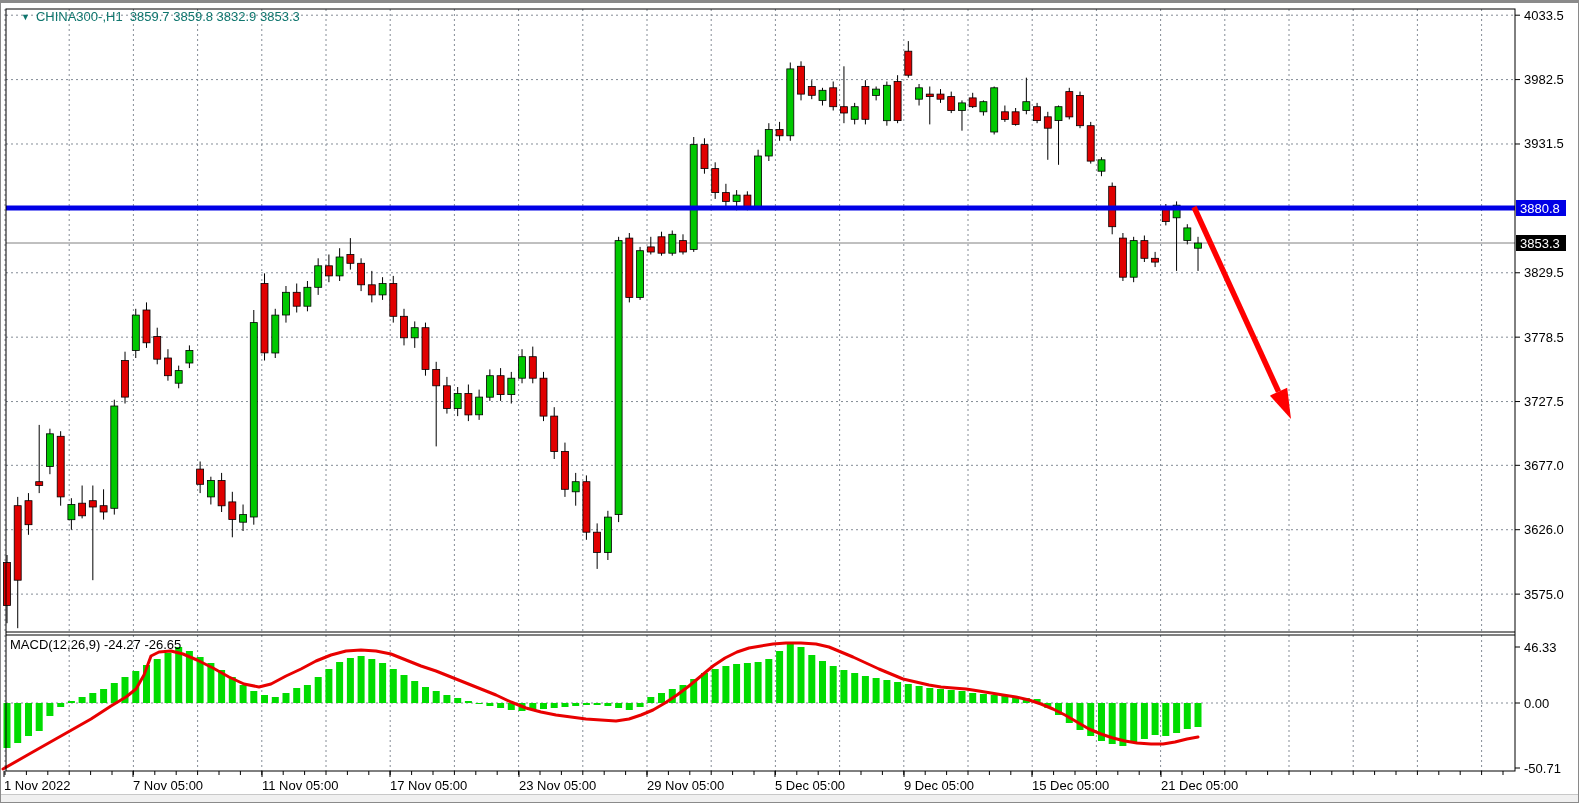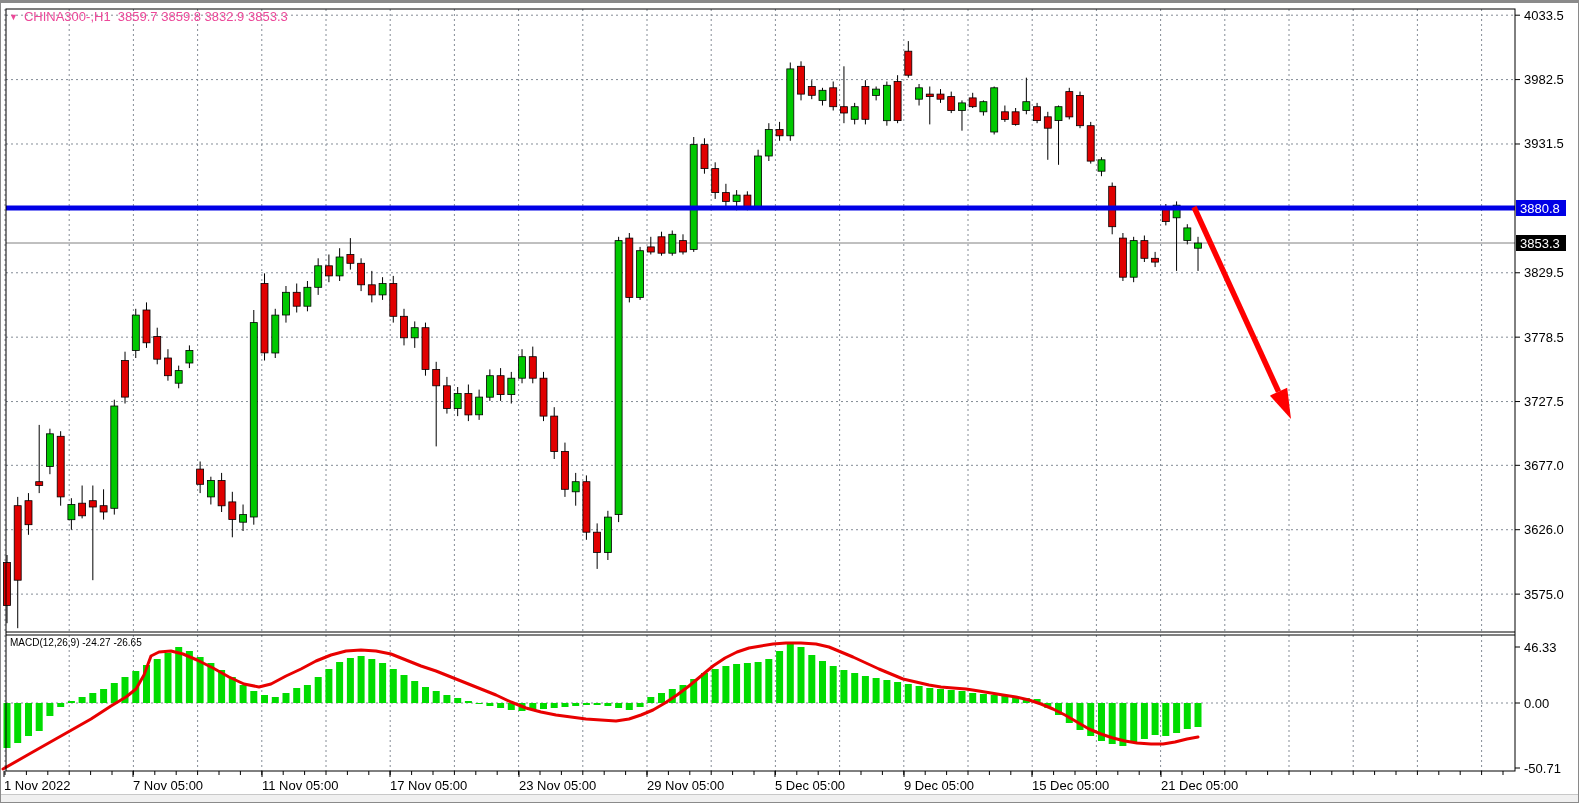--- a/index.html
+++ b/index.html
@@ -1,21 +1,21 @@
 <!DOCTYPE html>
 <html><head>
 <meta charset="utf-8">
 <style>
   html,body{margin:0;padding:0;background:#d4d0c8;font-family:"Liberation Sans",sans-serif;}
   #window{position:relative;width:1579px;height:803px;background:#ffffff;
           border-top:3px solid #8a8a8a;border-left:1px solid #8a8a8a;border-right:1px solid #8a8a8a;border-bottom:1px solid #8a8a8a;box-sizing:border-box;overflow:hidden;}
   #chart-svg{position:absolute;left:0;top:0;}
-  .legend{position:absolute;left:8px;top:6px;font-size:13px;color:#ec4899;white-space:pre;}
+  .legend{position:absolute;left:20px;top:6px;font-size:13px;color:#0f766e;white-space:pre;}
   .legend .tri{font-size:9px;vertical-align:1px;margin-right:6px;}
-  #macd-legend{position:absolute;left:9px;top:634px;font-size:10px;color:#000;white-space:pre;}
+  #macd-legend{position:absolute;left:9px;top:634px;font-size:13px;color:#000;white-space:pre;}
   #bottom-strip{position:absolute;left:0;right:0;top:791px;height:12px;background:#f0f0f0;border-top:1px solid #c8c8c8;}
 </style>
 </head>
 <body>
 
 <div id="window">
   <svg id="chart-svg" width="1579" height="803">
       <rect x="0" y="0" width="1579" height="803" fill="#ffffff"></rect>
       <line x1="4" y1="6" x2="4" y2="629" stroke="#848C96" stroke-width="1" stroke-dasharray="2 3"></line>
       <line x1="4" y1="632" x2="4" y2="768" stroke="#848C96" stroke-width="1" stroke-dasharray="2 3"></line>

